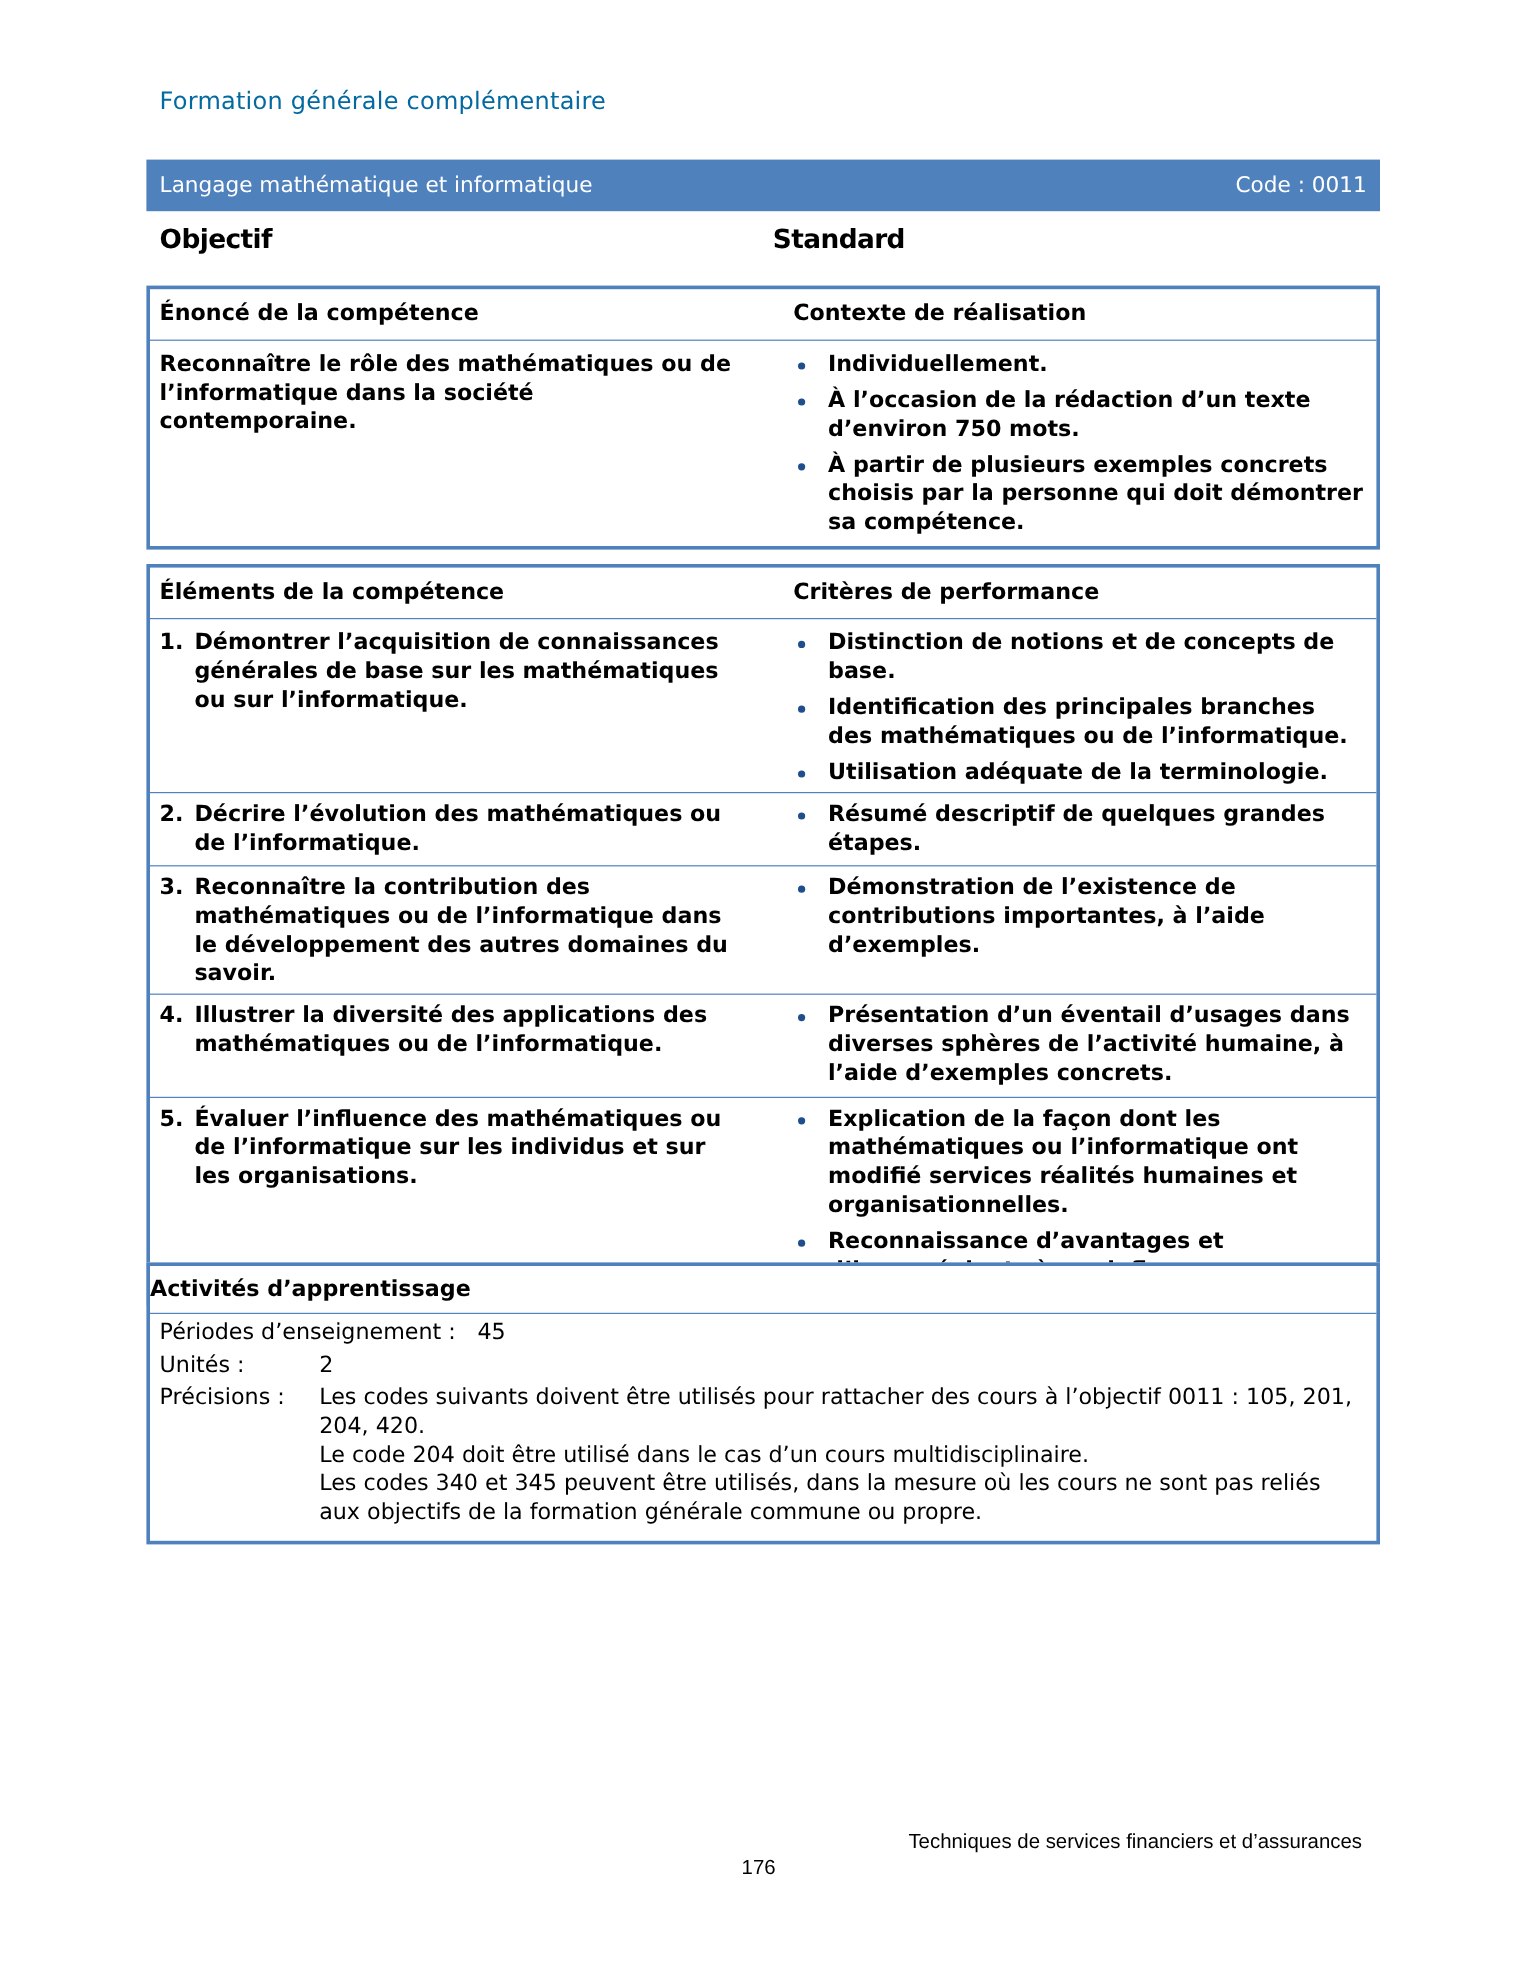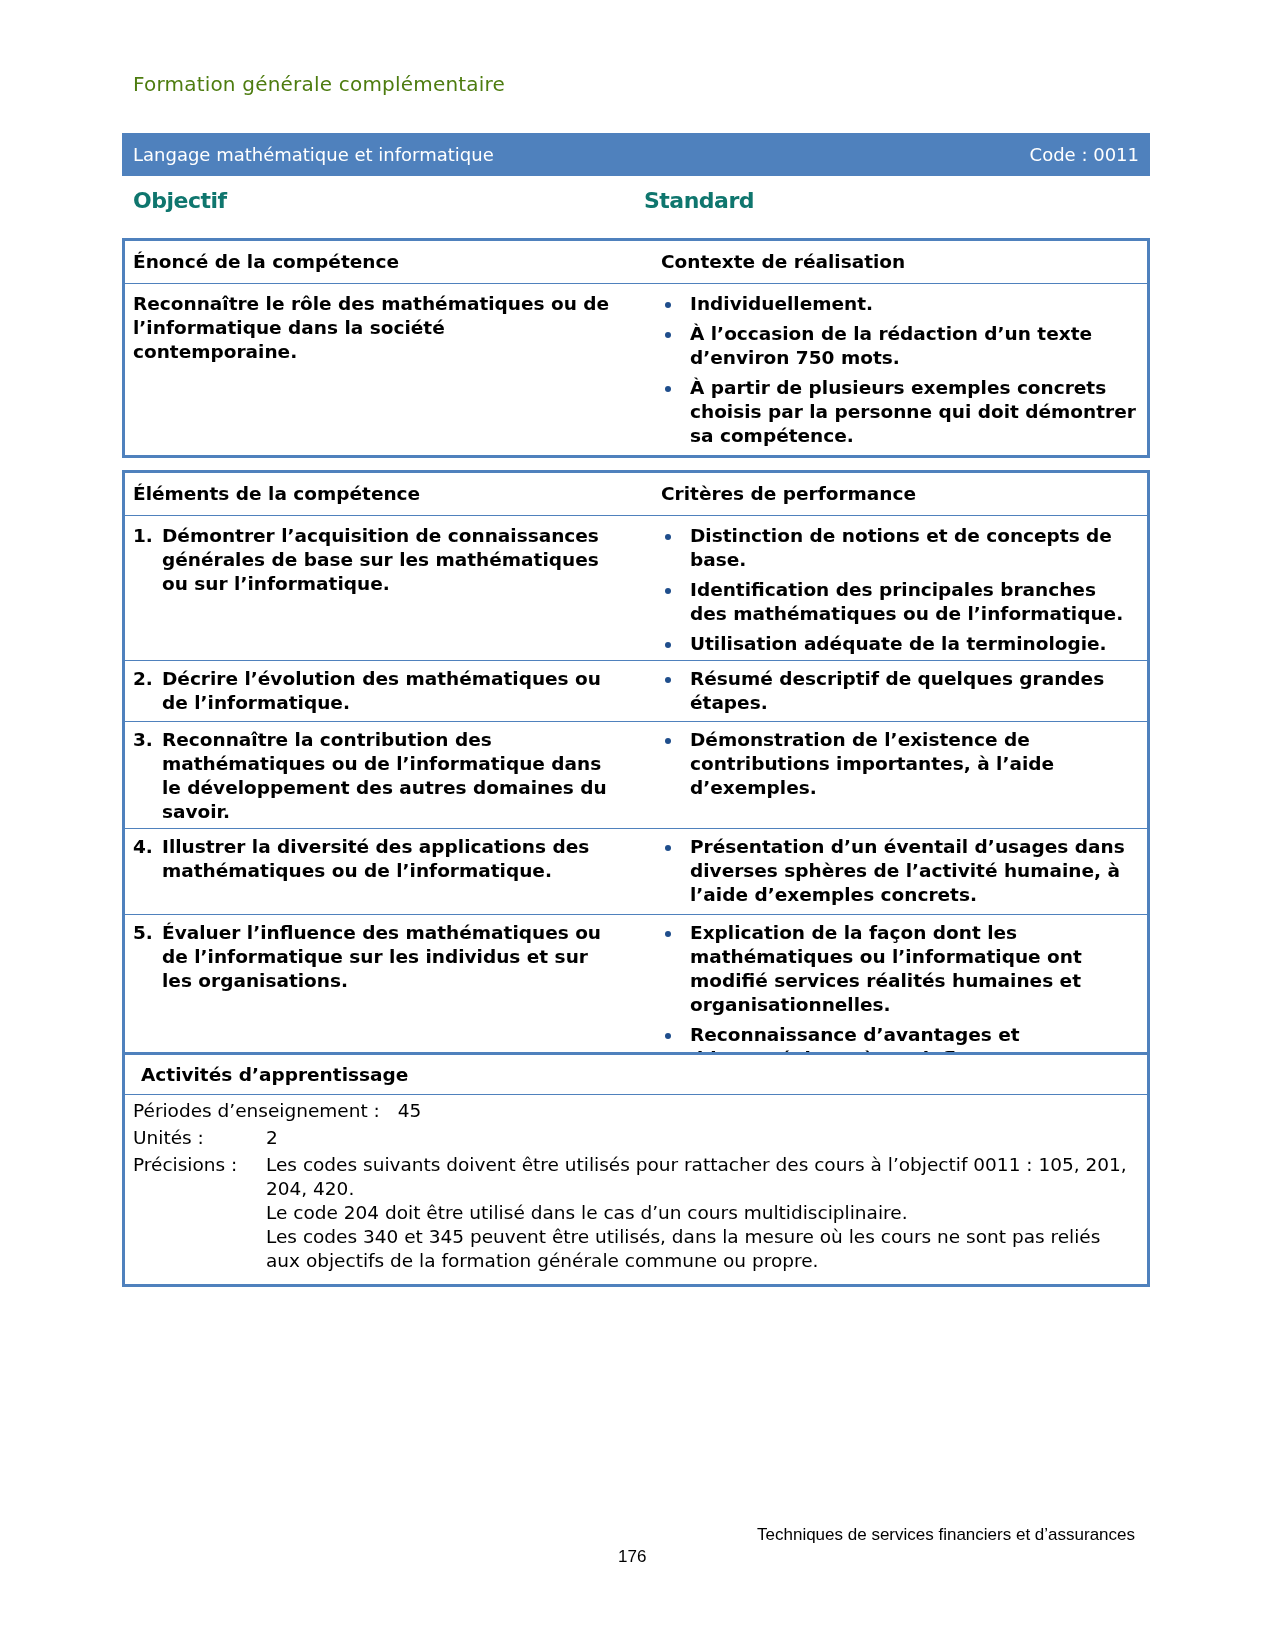--- a/index.html
+++ b/index.html
@@ -2,47 +2,47 @@
 <html><head>
 <meta charset="utf-8">
 <style>
   html, body { margin: 0; padding: 0; background: #ffffff; }
   body {
     width: 1275px; height: 1650px; position: relative; overflow: hidden;
     font-family: "DejaVu Sans", sans-serif; color: #000;
   }
   .page-section {
     position: absolute; left: 133px; top: 72px;
-    font-size: 20px; color: #4d7c0f; letter-spacing: 0.2px;
+    font-size: 20px; color: #0369a1; letter-spacing: 0.2px;
   }
   .course-bar {
     position: absolute; left: 122px; top: 133px; width: 1028px; height: 43px;
     background: #4f81bd; color: #fff; font-size: 18px;
     display: flex; align-items: center; justify-content: space-between;
     padding: 0 11px; box-sizing: border-box;
   }
   .col-heads { position: absolute; left: 133px; top: 188px; width: 1017px; height: 40px; }
   .col-head {
     position: absolute; top: 0; font-size: 22px; font-weight: bold;
-    color: #0f766e; letter-spacing: -0.5px;
+    color: #000000; letter-spacing: -0.5px;
   }
   .col-head.left { left: 0; }
   .col-head.right { left: 511px; }
 
   .box {
     position: absolute; left: 122px; width: 1028px;
     border: 3px solid #4f81bd; box-sizing: border-box; background: #fff;
   }
   .box-row { display: flex; border-bottom: 1px solid #4f81bd; gap: 32px; }
   .box-row:last-child { border-bottom: none; }
   .cell { box-sizing: border-box; padding: 4px 8px 4px 8px; font-size: 18.5px; line-height: 24px; font-weight: bold; }
   .cell.l { width: 510px; }
   .cell.r { width: 512px; padding-left: 10px; }
   .hdr .cell { font-weight: bold; font-size: 18.5px; padding-top: 9px; padding-bottom: 9px; }
-  .hdr-full { font-weight: bold; font-size: 18.5px; padding: 9px 16px; }
+  .hdr-full { font-weight: bold; font-size: 18.5px; padding: 9px 0; }
 
   ul.bul { list-style: none; margin: 0; padding: 0; }
   ul.bul li { position: relative; padding-left: 29px; margin-bottom: 6px; }
   ul.bul li:last-child { margin-bottom: 0; }
   ul.bul li .dot {
     position: absolute; left: 4px; top: 10px; width: 6px; height: 6px;
     border-radius: 50%; background: #1f4e8c;
   }
   .num-item { position: relative; padding-left: 29px; }
   .num-item .num { position: absolute; left: 0; top: 0; }

